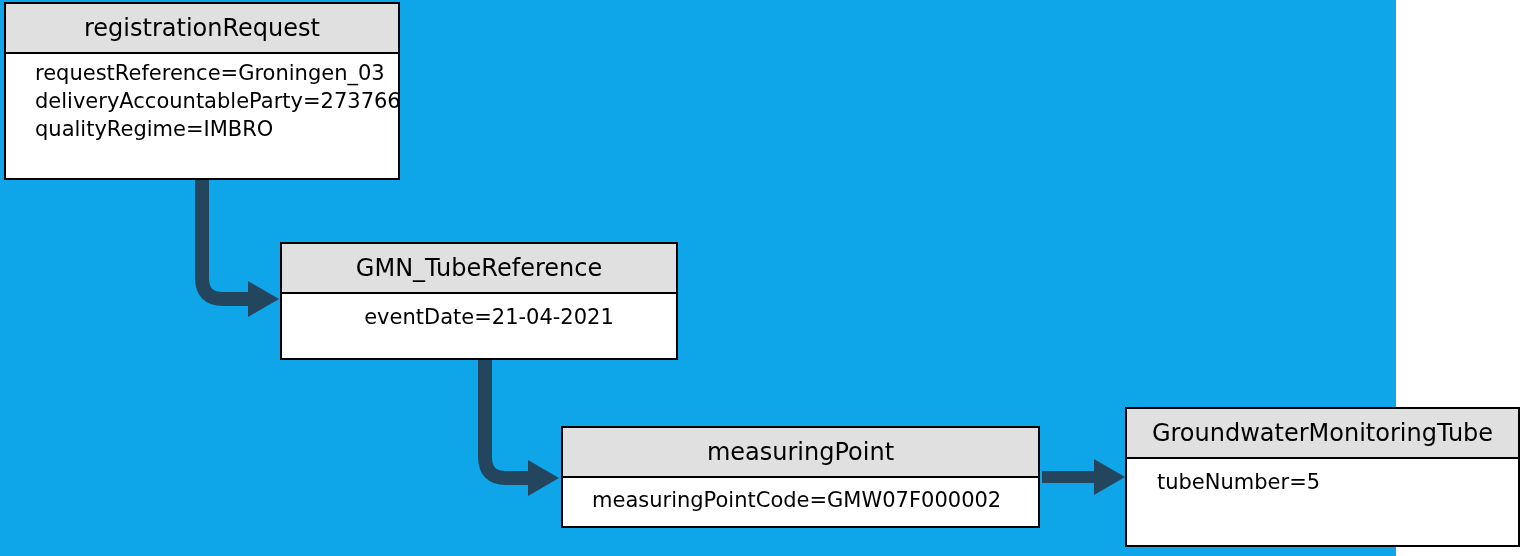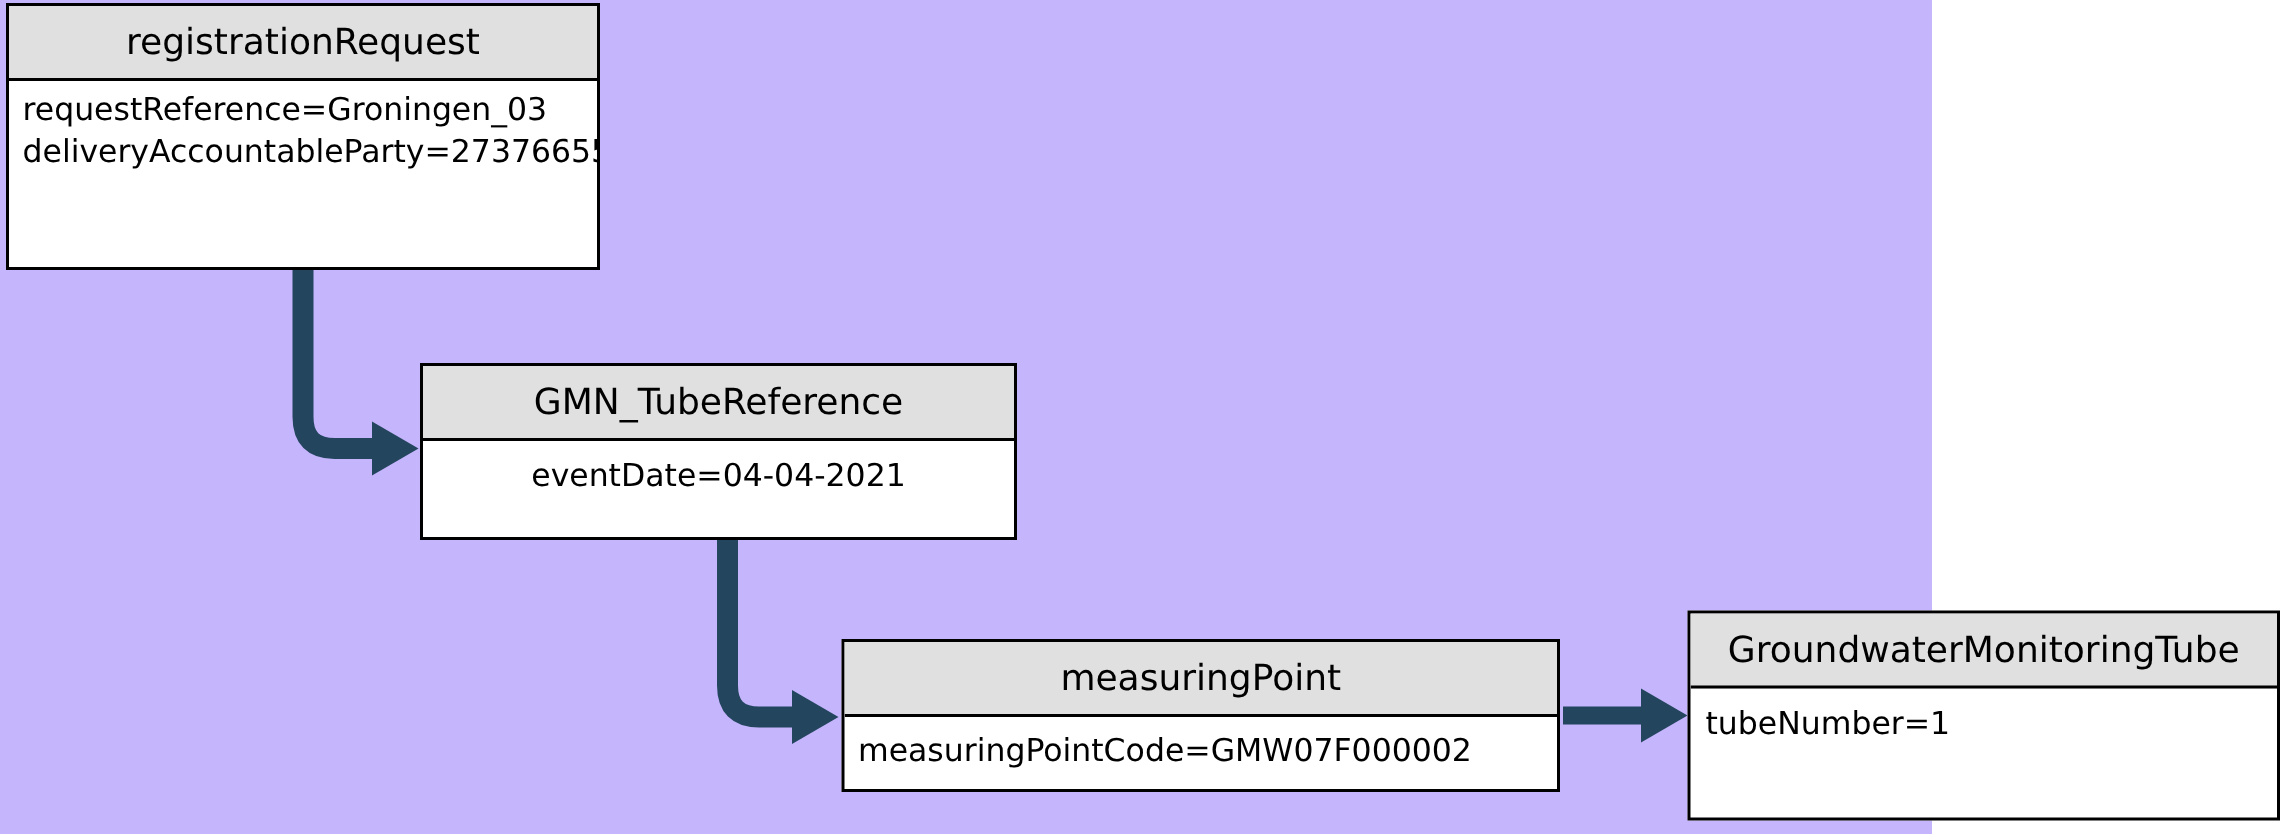--- a/index.html
+++ b/index.html
@@ -11,22 +11,22 @@
     width: 1526px;
     height: 556px;
     position: relative;
     font-family: "DejaVu Sans", "Liberation Sans", sans-serif;
     color: #000000;
     overflow: hidden;
   }
   .canvas {
     position: absolute;
     left: 0; top: 0;
-    width: 1288px; height: 556px;
-    background: #c4b5fd;
+    width: 1396px; height: 556px;
+    background: #0ea5e9;
   }
   .arrows {
     position: absolute;
     left: 0; top: 0;
     width: 1526px; height: 556px;
     pointer-events: none;
   }
   .arrows path {
     fill: none;
     stroke: var(--color-arrow, #24455e);
@@ -57,21 +57,21 @@
     font-size: 24px;
     white-space: nowrap;
     overflow: hidden;
   }
   .node-body {
     font-size: 21px;
     line-height: 28px;
     white-space: nowrap;
     overflow: hidden;
   }
-  .field { white-space: nowrap; }
+  .field { white-space: nowrap; margin-left: 20px; }
 
   #node-0 { left: 4px;    top: 2px;   width: 396px; height: 178px; }
   #node-0 .node-body { padding: 5px 9px; }
 
   #node-1 { left: 280px;  top: 242px; width: 398px; height: 118px; text-align: center; }
   #node-1 .node-body { padding: 9px 11px; }
 
   #node-2 { left: 561px;  top: 426px; width: 479px; height: 102px; }
   #node-2 .node-body { padding: 8px 9px; }
 
@@ -98,43 +98,44 @@
     </g>
   </svg>
 
   <div class="node" id="node-0">
     <div class="node-header">
       <span>registrationRequest</span>
     </div>
     <div class="node-body">
       <div class="field">requestReference=Groningen_03</div>
       <div class="field">deliveryAccountableParty=27376655</div>
+      <div class="field">qualityRegime=IMBRO</div>
     </div>
   </div>
 
   <div class="node" id="node-1">
     <div class="node-header">
       <span>GMN_TubeReference</span>
     </div>
     <div class="node-body">
-      <div class="field">eventDate=04-04-2021</div>
+      <div class="field">eventDate=21-04-2021</div>
     </div>
   </div>
 
   <div class="node" id="node-2">
     <div class="node-header">
       <span>measuringPoint</span>
     </div>
     <div class="node-body">
       <div class="field">measuringPointCode=GMW07F000002</div>
     </div>
   </div>
 
   <div class="node" id="node-3">
     <div class="node-header">
       <span>GroundwaterMonitoringTube</span>
     </div>
     <div class="node-body">
-      <div class="field">tubeNumber=1</div>
+      <div class="field">tubeNumber=5</div>
     </div>
   </div>
 
 </div>
 
 </body></html>

